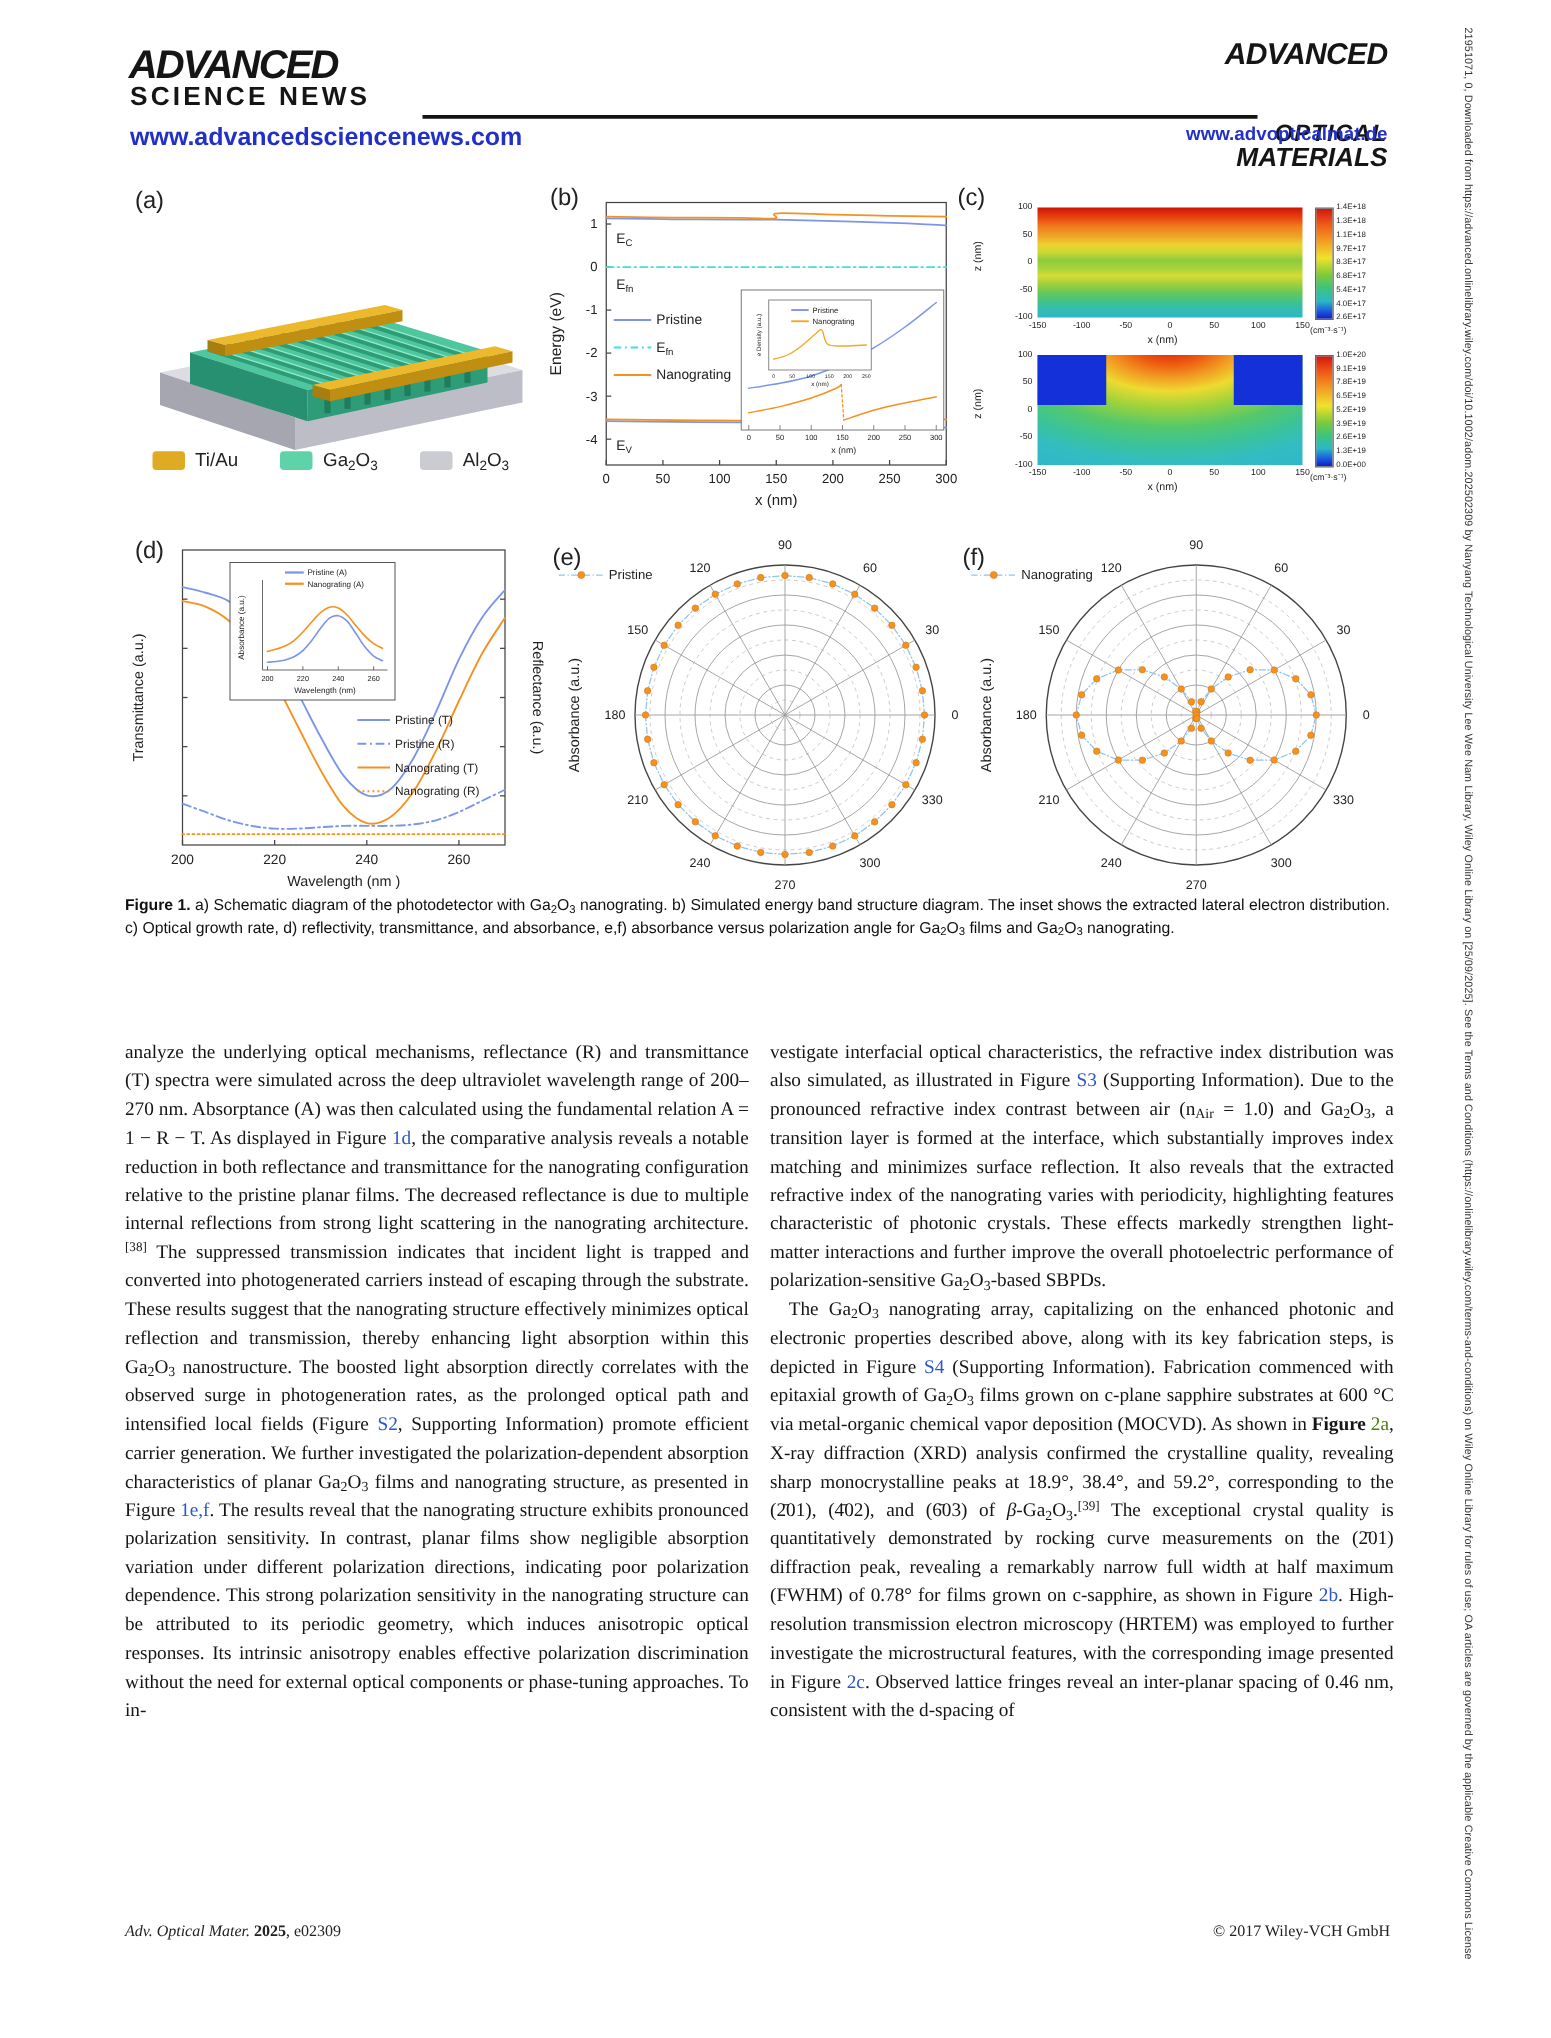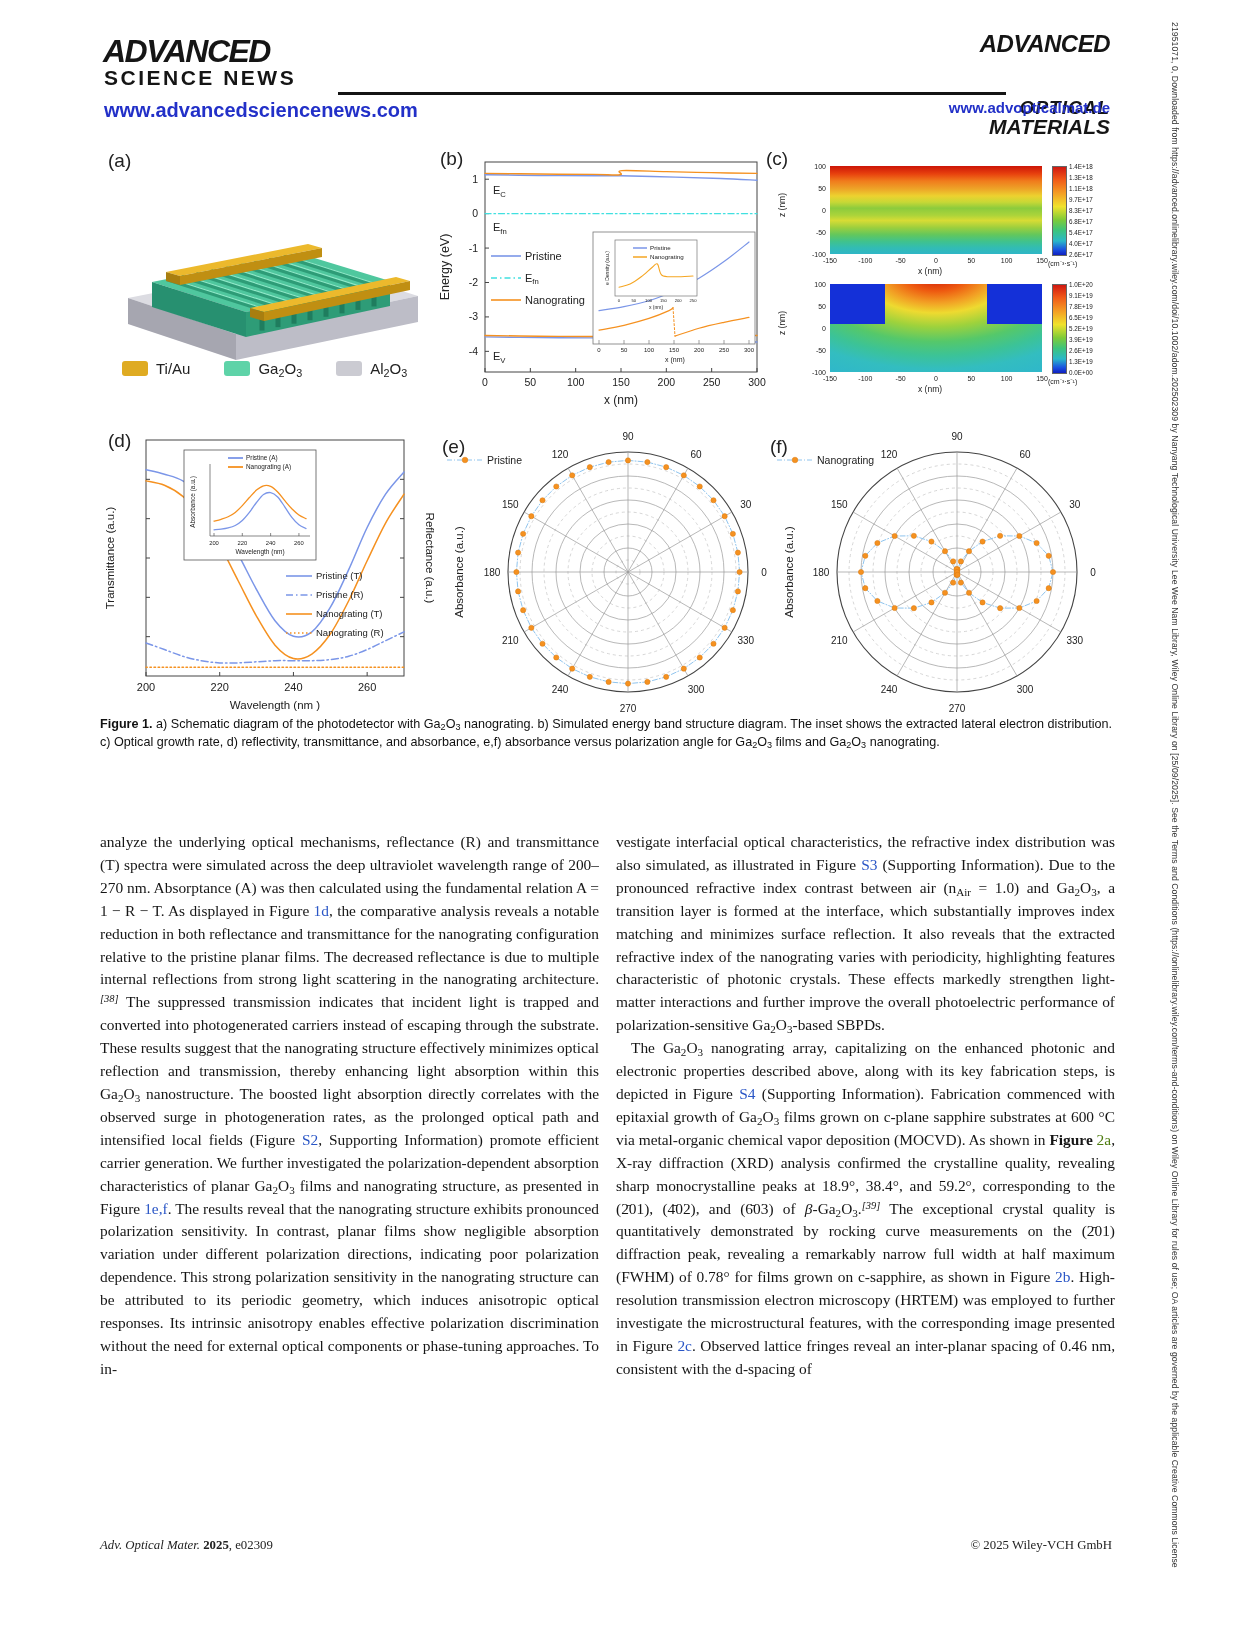--- a/index.html
+++ b/index.html
@@ -49,21 +49,21 @@
            font-family:"Liberation Sans",sans-serif;font-size:12.6px;line-height:17.5px;
            color:#111;text-align:justify;}
   
   .col{position:absolute;top:831px;width:499px;height:672px;overflow:hidden;
        font-size:15.4px;line-height:22.9px;text-align:justify;color:#151515;}
   .colL{left:100px;} .colR{left:616px;}
   .col p{margin:0;}
   .col p.ind{text-indent:15px;}
   .b{font-weight:700}.i{font-style:italic}
   .sub{vertical-align:-0.25em;font-size:0.72em;line-height:0;}
-  .sup{vertical-align:0.5em;font-size:0.68em;line-height:0;font-style:italic;}
+  .sup{vertical-align:0.5em;font-size:0.68em;line-height:0;}
   .link{color:#2a56c6}.linkb{color:#4d7c0f;font-weight:400}
   
   .footL{position:absolute;left:100px;top:1538px;font-size:12.8px;color:#222;}
   .footC{position:absolute;left:0;top:1536px;width:1241px;text-align:center;
          font-family:"Liberation Sans",sans-serif;font-weight:700;font-size:13.5px;color:#111;}
   .footR{position:absolute;left:812px;top:1538px;width:300px;text-align:right;font-size:12.8px;color:#222;}
   svg{position:absolute;overflow:visible;}
   svg text{font-family:"Liberation Sans",sans-serif;fill:#222;}
 </style>
 </head>
@@ -500,15 +500,15 @@
     <p><span>analyze the underlying optical mechanisms, reflectance (R) and transmittance (T) spectra were simulated across the deep ultraviolet wavelength range of 200–270 nm. Absorptance (A) was then calculated using the fundamental relation A = 1 − R − T. As displayed in Figure </span><span class="link">1d</span><span>, the comparative analysis reveals a notable reduction in both reflectance and transmittance for the nanograting configuration relative to the pristine planar films. The decreased reflectance is due to multiple internal reflections from strong light scattering in the nanograting architecture.</span><span class="sup">[38]</span><span> The suppressed transmission indicates that incident light is trapped and converted into photogenerated carriers instead of escaping through the substrate. These results suggest that the nanograting structure effectively minimizes optical reflection and transmission, thereby enhancing light absorption within this Ga</span><span class="sub">2</span><span>O</span><span class="sub">3</span><span> nanostructure. The boosted light absorption directly correlates with the observed surge in photogeneration rates, as the prolonged optical path and intensified local fields (Figure </span><span class="link">S2</span><span>, Supporting Information) promote efficient carrier generation. We further investigated the polarization-dependent absorption characteristics of planar Ga</span><span class="sub">2</span><span>O</span><span class="sub">3</span><span> films and nanograting structure, as presented in Figure </span><span class="link">1e,f</span><span>. The results reveal that the nanograting structure exhibits pronounced polarization sensitivity. In contrast, planar films show negligible absorption variation under different polarization directions, indicating poor polarization dependence. This strong polarization sensitivity in the nanograting structure can be attributed to its periodic geometry, which induces anisotropic optical responses. Its intrinsic anisotropy enables effective polarization discrimination without the need for external optical components or phase-tuning approaches. To in-</span></p>
   </div>
   <div class="col colR">
     <p><span>vestigate interfacial optical characteristics, the refractive index distribution was also simulated, as illustrated in Figure </span><span class="link">S3</span><span> (Supporting Information). Due to the pronounced refractive index contrast between air (n</span><span class="sub">Air</span><span> = 1.0) and Ga</span><span class="sub">2</span><span>O</span><span class="sub">3</span><span>, a transition layer is formed at the interface, which substantially improves index matching and minimizes surface reflection. It also reveals that the extracted refractive index of the nanograting varies with periodicity, highlighting features characteristic of photonic crystals. These effects markedly strengthen light-matter interactions and further improve the overall photoelectric performance of polarization-sensitive Ga</span><span class="sub">2</span><span>O</span><span class="sub">3</span><span>-based SBPDs.</span></p>
     <p class="ind"><span>The Ga</span><span class="sub">2</span><span>O</span><span class="sub">3</span><span> nanograting array, capitalizing on the enhanced photonic and electronic properties described above, along with its key fabrication steps, is depicted in Figure </span><span class="link">S4</span><span> (Supporting Information). Fabrication commenced with epitaxial growth of Ga</span><span class="sub">2</span><span>O</span><span class="sub">3</span><span> films grown on c-plane sapphire substrates at 600 °C via metal-organic chemical vapor deposition (MOCVD). As shown in </span><span class="b">Figure </span><span class="linkb">2a</span><span>, X-ray diffraction (XRD) analysis confirmed the crystalline quality, revealing sharp monocrystalline peaks at 18.9°, 38.4°, and 59.2°, corresponding to the (2̄01), (4̄02), and (6̄03) of </span><span class="i">β</span><span>-Ga</span><span class="sub">2</span><span>O</span><span class="sub">3</span><span>.</span><span class="sup">[39]</span><span> The exceptional crystal quality is quantitatively demonstrated by rocking curve measurements on the (2̄01) diffraction peak, revealing a remarkably narrow full width at half maximum (FWHM) of 0.78° for films grown on c-sapphire, as shown in Figure </span><span class="link">2b</span><span>. High-resolution transmission electron microscopy (HRTEM) was employed to further investigate the microstructural features, with the corresponding image presented in Figure </span><span class="link">2c</span><span>. Observed lattice fringes reveal an inter-planar spacing of 0.46 nm, consistent with the d-spacing of</span></p>
   </div>
 
   <div class="footL">
     <span class="i">Adv. Optical Mater. </span><span class="b">2025</span><span>, e02309</span>
   </div>
-  <div class="footR">© 2025 Wiley-VCH GmbH</div>
+  <div class="footR">© 2017 Wiley-VCH GmbH</div>
 
 </div>
 
 </body></html>

